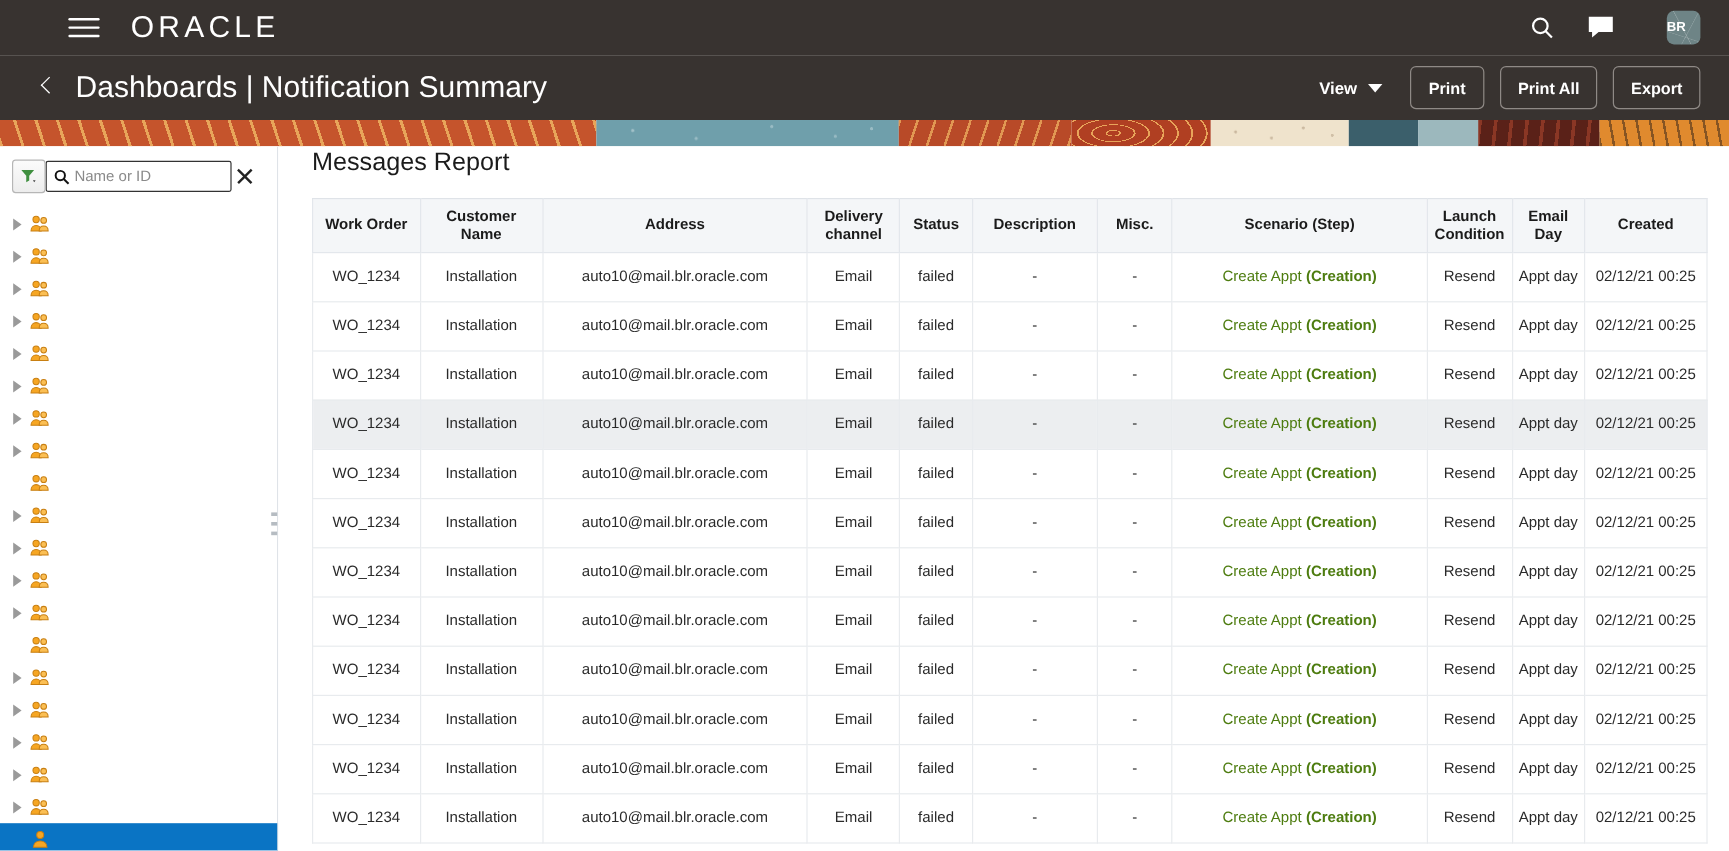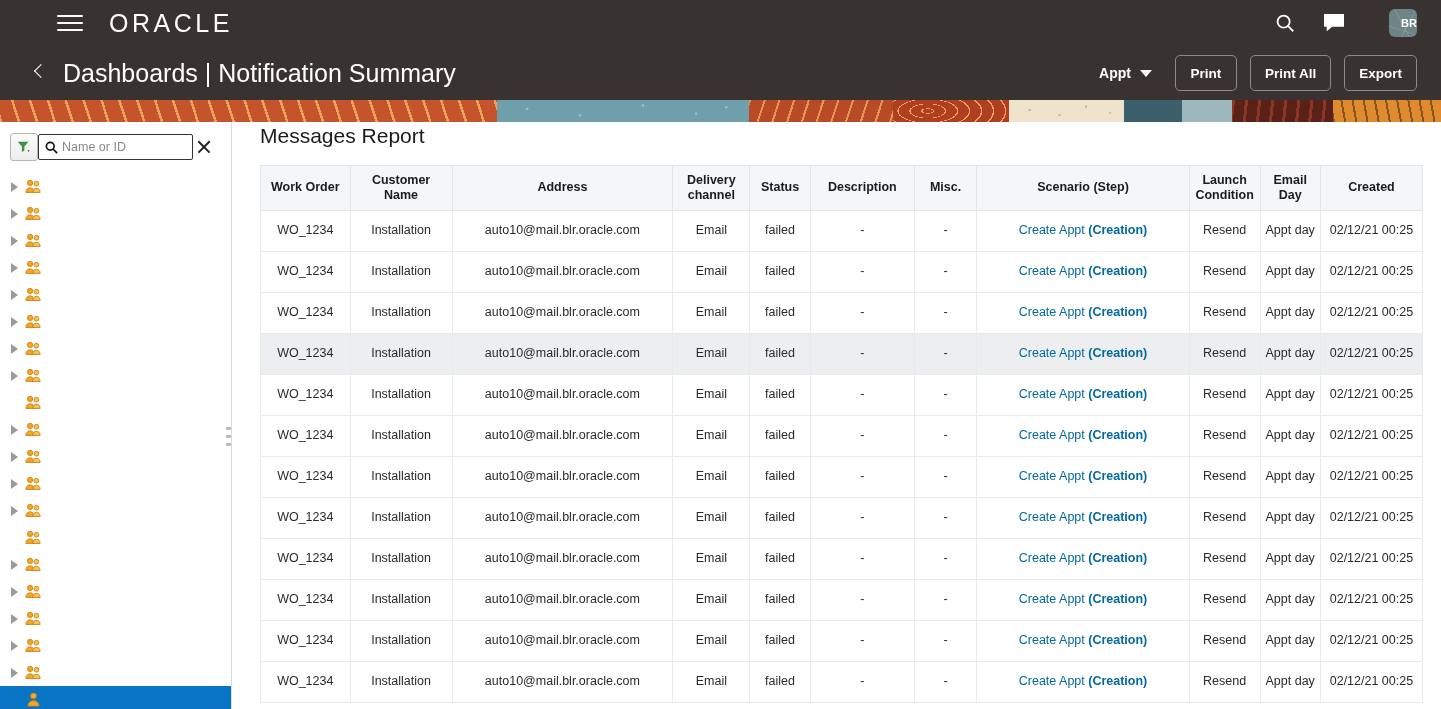--- a/index.html
+++ b/index.html
@@ -32,21 +32,21 @@
   }
   .topbar-right {
     margin-left: auto; display: flex; align-items: center;
     gap: 27px; margin-right: 24px;
   }
   .ic-btn { cursor: pointer; display: flex; align-items: center; justify-content: center; }
   .avatar {
     width: 28px; height: 28px; border-radius: 6px;
     background: #6e8486; color: #fff;
     font-size: 11px; font-weight: 700;
-    display: flex; align-items: center; justify-content: flex-end;
+    display: flex; align-items: center; justify-content: flex-start;
     cursor: pointer; overflow: hidden; position: relative; margin-left: 17px;
   }
   .avatar::before {
     content: ""; position: absolute; inset: 0;
     background:
       linear-gradient(62deg, transparent 46%, rgba(255,255,255,.25) 47%, transparent 49%),
       linear-gradient(118deg, transparent 62%, rgba(255,255,255,.2) 63%, transparent 65%),
       linear-gradient(18deg, transparent 28%, rgba(255,255,255,.18) 29%, transparent 31%);
   }
   .avatar span { position: relative; z-index: 2; }
@@ -237,21 +237,21 @@
     border-top: 1px solid #dfe3e8;
     text-align: center; vertical-align: middle;
     height: 42px;
   }
   table.report td {
     border: 1px solid #e8ebee;
     padding: 9px 4px; text-align: center; vertical-align: middle;
     height: 41px; line-height: 1.2; color: #2a2a2a;
   }
   table.report tr.hl td { background: #eceef0; }
-  .link { color: #0369a1; text-decoration: none; cursor: pointer; }
+  .link { color: #4d7c0f; text-decoration: none; cursor: pointer; }
   .link b { font-weight: 700; }
 
   
   col.c0 { width: 86px; }  col.c1 { width: 98px; }
   col.c2 { width: 212px; } col.c3 { width: 74px; }
   col.c4 { width: 58px; }  col.c5 { width: 100px; }
   col.c6 { width: 60px; }  col.c7 { width: 204px; }
   col.c8 { width: 68px; }  col.c9 { width: 58px; }
   col.c10 { width: 98px; }
 </style>
@@ -281,21 +281,21 @@
       <span>BR</span>
     </div>
   </div>
 </div>
 
 <div class="subheader">
   <div class="back-chev"></div>
   <div class="page-title">Dashboards | Notification Summary</div>
   <div class="subheader-right">
     <div class="view-menu">
-      <span>Appt</span>
+      <span>View</span>
       <span class="caret-dn"></span>
     </div>
     <button class="hbtn">Print</button>
     <button class="hbtn">Print All</button>
     <button class="hbtn">Export</button>
   </div>
 </div>
 
 <div class="banner">
   <div class="b-seg b-rust" style="width:34.5%"></div>

